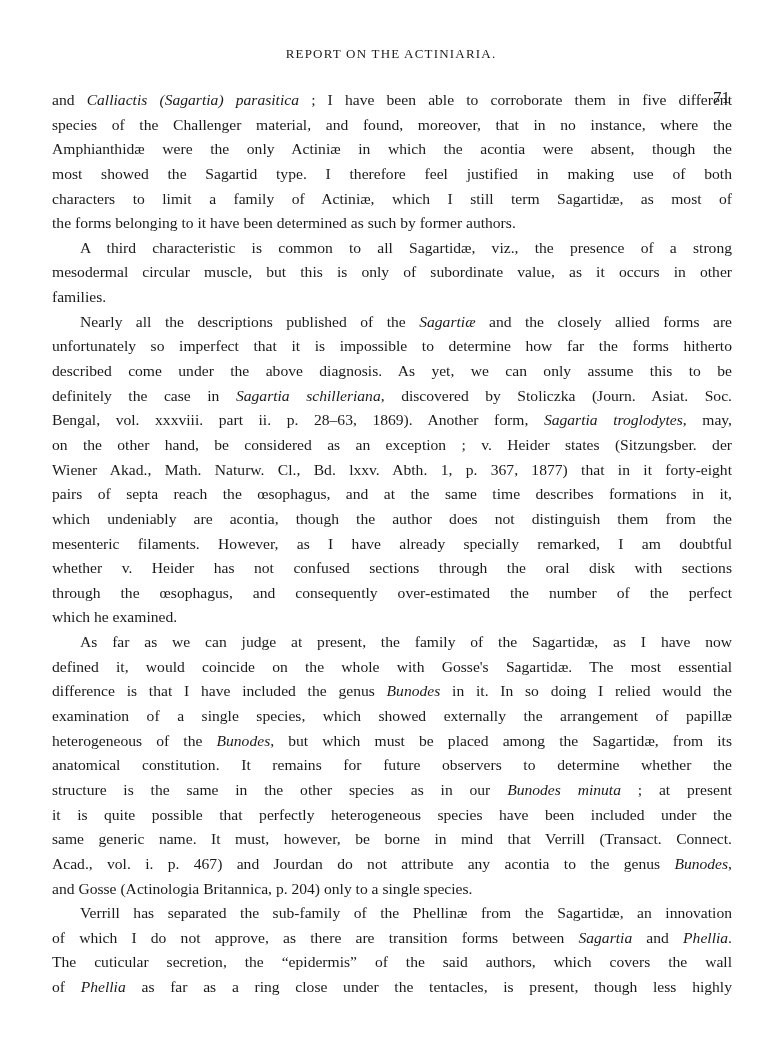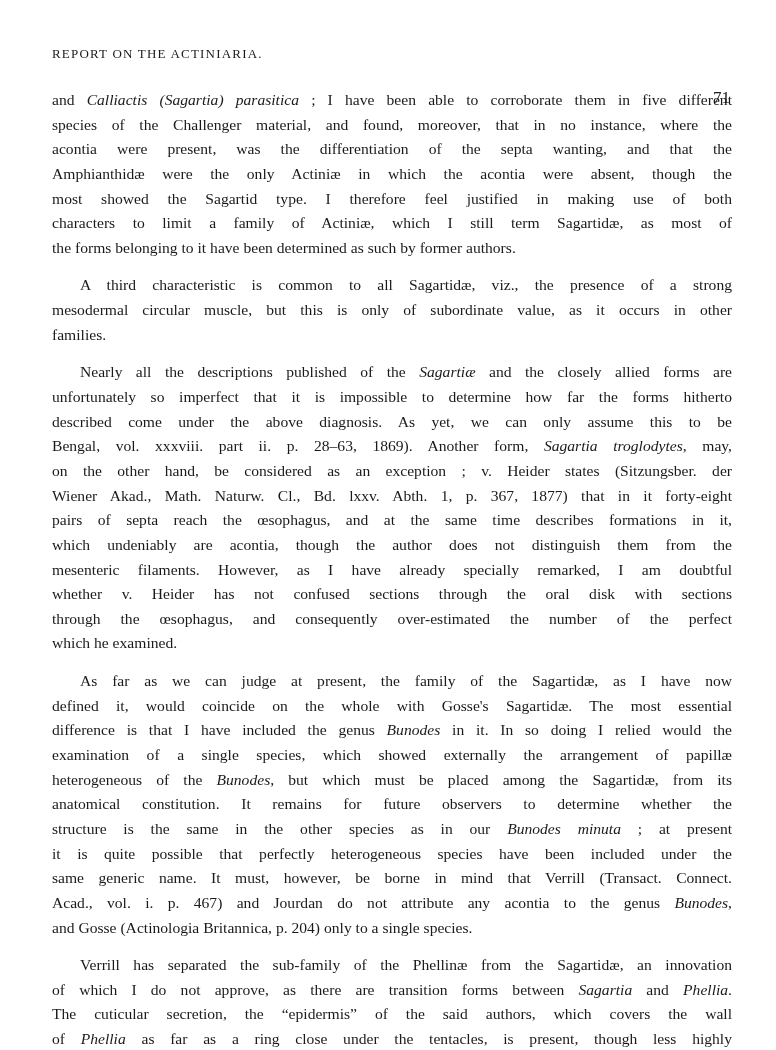--- a/index.html
+++ b/index.html
@@ -1,50 +1,50 @@
 <!DOCTYPE html>
 <html><head>
   <meta charset="utf-8">
   <style>
     html, body { margin: 0; padding: 0; background: #ffffff; }
     body { width: 776px; height: 1050px; position: relative; overflow: hidden; color: #1a1a1a;
            font-family: "Liberation Serif", "DejaVu Serif", serif; }
     .header { position: absolute; top: 46px; left: 52px; width: 678px; height: 24px; }
-    .running-title { position: absolute; left: 0; right: 0; text-align: left; top: 0;
+    .running-title { position: absolute; left: 0; right: 0; text-align: center; top: 0;
                      font-size: 13px; letter-spacing: 1.2px; }
     .page-number { position: absolute; right: 0; top: -2px; font-size: 17px; margin-top: 44px; }
     .body { position: absolute; top: 88px; left: 52px; width: 680px; }
     .line { height: 24.65px; line-height: 24.65px; font-size: 15.6px; white-space: nowrap;
             text-align: justify; text-align-last: justify; overflow: visible; }
     .line.last { text-align-last: left; }
-    .line.indent { padding-left: 28px; margin-top: 13px; }
+    .line.indent { padding-left: 28px; }
     i { font-style: italic; }
   </style>
 </head>
 <body>
 
 <div class="header">
   <div class="running-title">REPORT ON THE ACTINIARIA.</div>
   <div class="page-number">71</div>
 </div>
 
 <div class="body" id="body-text">
     <div class="line"><span>and </span><i>Calliactis (Sagartia) parasitica</i><span> ; I have been able to corroborate them in five different</span></div>
     <div class="line"><span>species of the Challenger material, and found, moreover, that in no instance, where the</span></div>
-    <div class="line"><span>acontia were present, was the differentiation of the septa wanting, and that the</span></div>
     <div class="line"><span>Amphianthidæ were the only Actiniæ in which the acontia were absent, though the</span></div>
     <div class="line"><span>most showed the Sagartid type.  I therefore feel justified in making use of both</span></div>
     <div class="line"><span>characters to limit a family of Actiniæ, which I still term Sagartidæ, as most of</span></div>
     <div class="line last"><span>the forms belonging to it have been determined as such by former authors.</span></div>
     <div class="line indent"><span>A third characteristic is common to all Sagartidæ, viz., the presence of a strong</span></div>
     <div class="line"><span>mesodermal circular muscle, but this is only of subordinate value, as it occurs in other</span></div>
     <div class="line last"><span>families.</span></div>
     <div class="line indent"><span>Nearly all the descriptions published of the </span><i>Sagartiæ</i><span> and the closely allied forms are</span></div>
     <div class="line"><span>unfortunately so imperfect that it is impossible to determine how far the forms hitherto</span></div>
     <div class="line"><span>described come under the above diagnosis.  As yet, we can only assume this to be</span></div>
+    <div class="line"><span>definitely the case in </span><i>Sagartia schilleriana</i><span>, discovered by Stoliczka (Journ. Asiat. Soc.</span></div>
     <div class="line"><span>Bengal, vol. xxxviii. part ii. p. 28–63, 1869).  Another form, </span><i>Sagartia troglodytes</i><span>, may,</span></div>
     <div class="line"><span>on the other hand, be considered as an exception ; v. Heider states (Sitzungsber. der</span></div>
     <div class="line"><span>Wiener Akad., Math. Naturw. Cl., Bd. lxxv. Abth. 1, p. 367, 1877) that in it forty-eight</span></div>
     <div class="line"><span>pairs of septa reach the œsophagus, and at the same time describes formations in it,</span></div>
     <div class="line"><span>which undeniably are acontia, though the author does not distinguish them from the</span></div>
     <div class="line"><span>mesenteric filaments.  However, as I have already specially remarked, I am doubtful</span></div>
     <div class="line"><span>whether v. Heider has not confused sections through the oral disk with sections</span></div>
     <div class="line"><span>through the œsophagus, and consequently over-estimated the number of the perfect</span></div>
     <div class="line last"><span>which he examined.</span></div>
     <div class="line indent"><span>As far as we can judge at present, the family of the Sagartidæ, as I have now</span></div>

